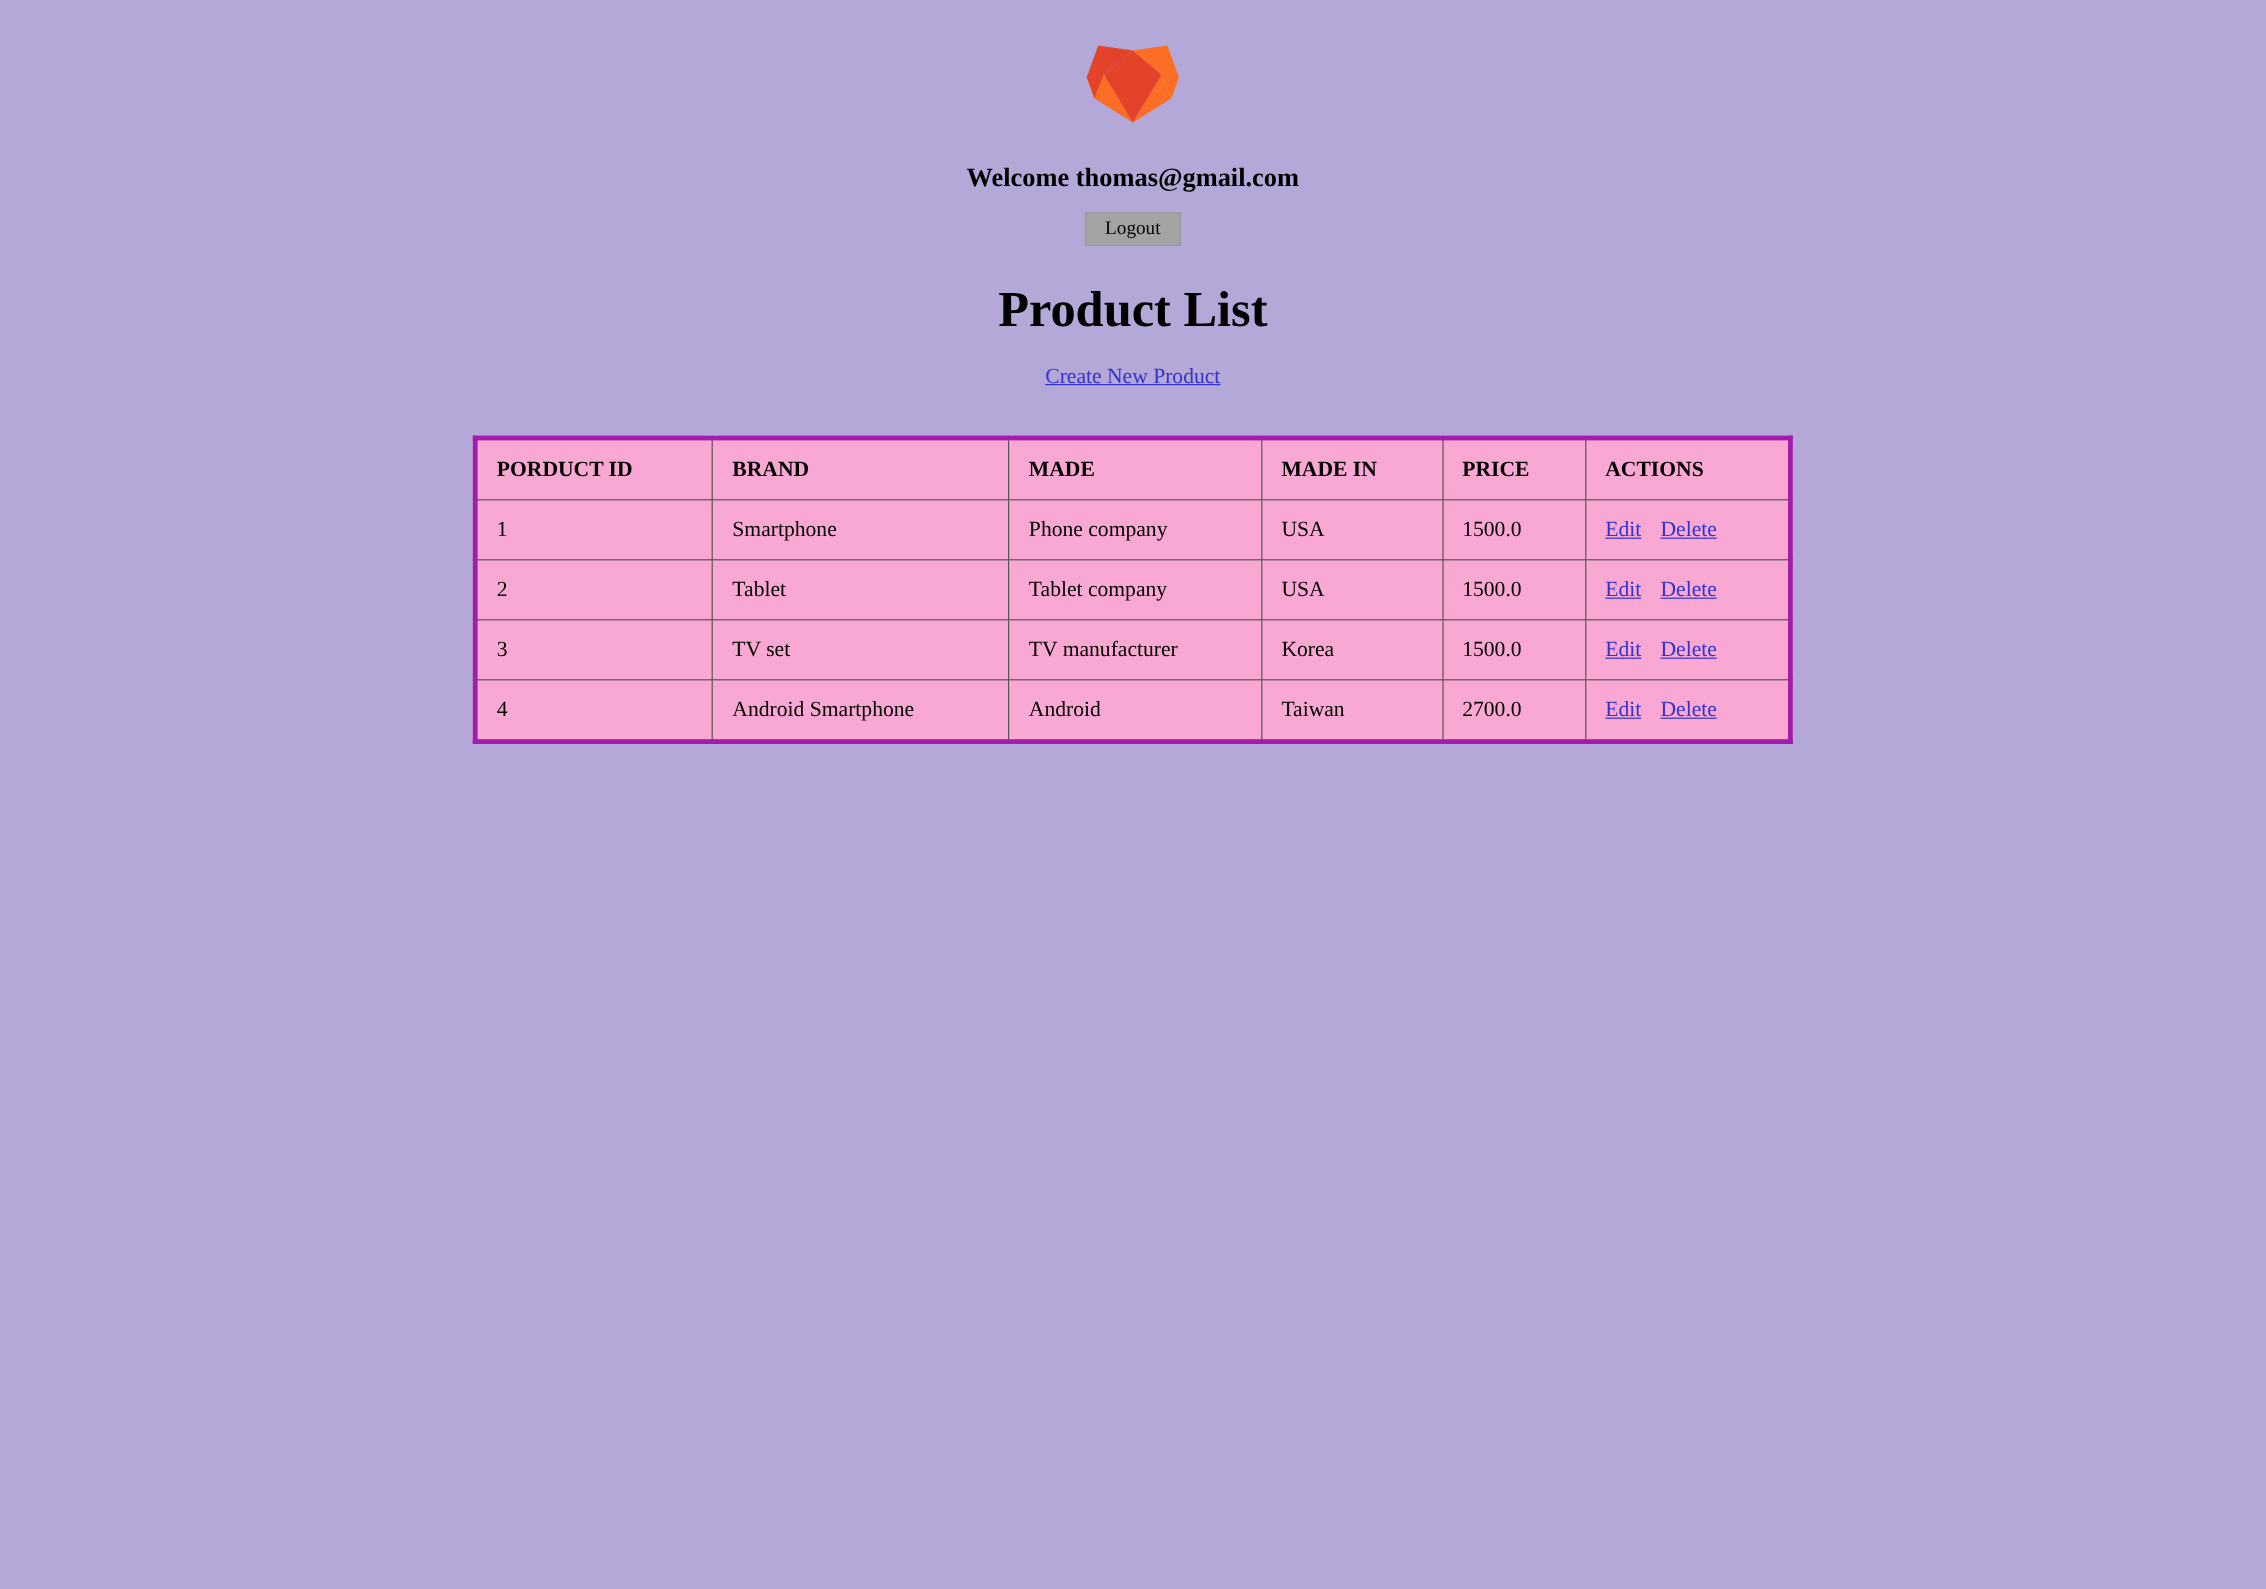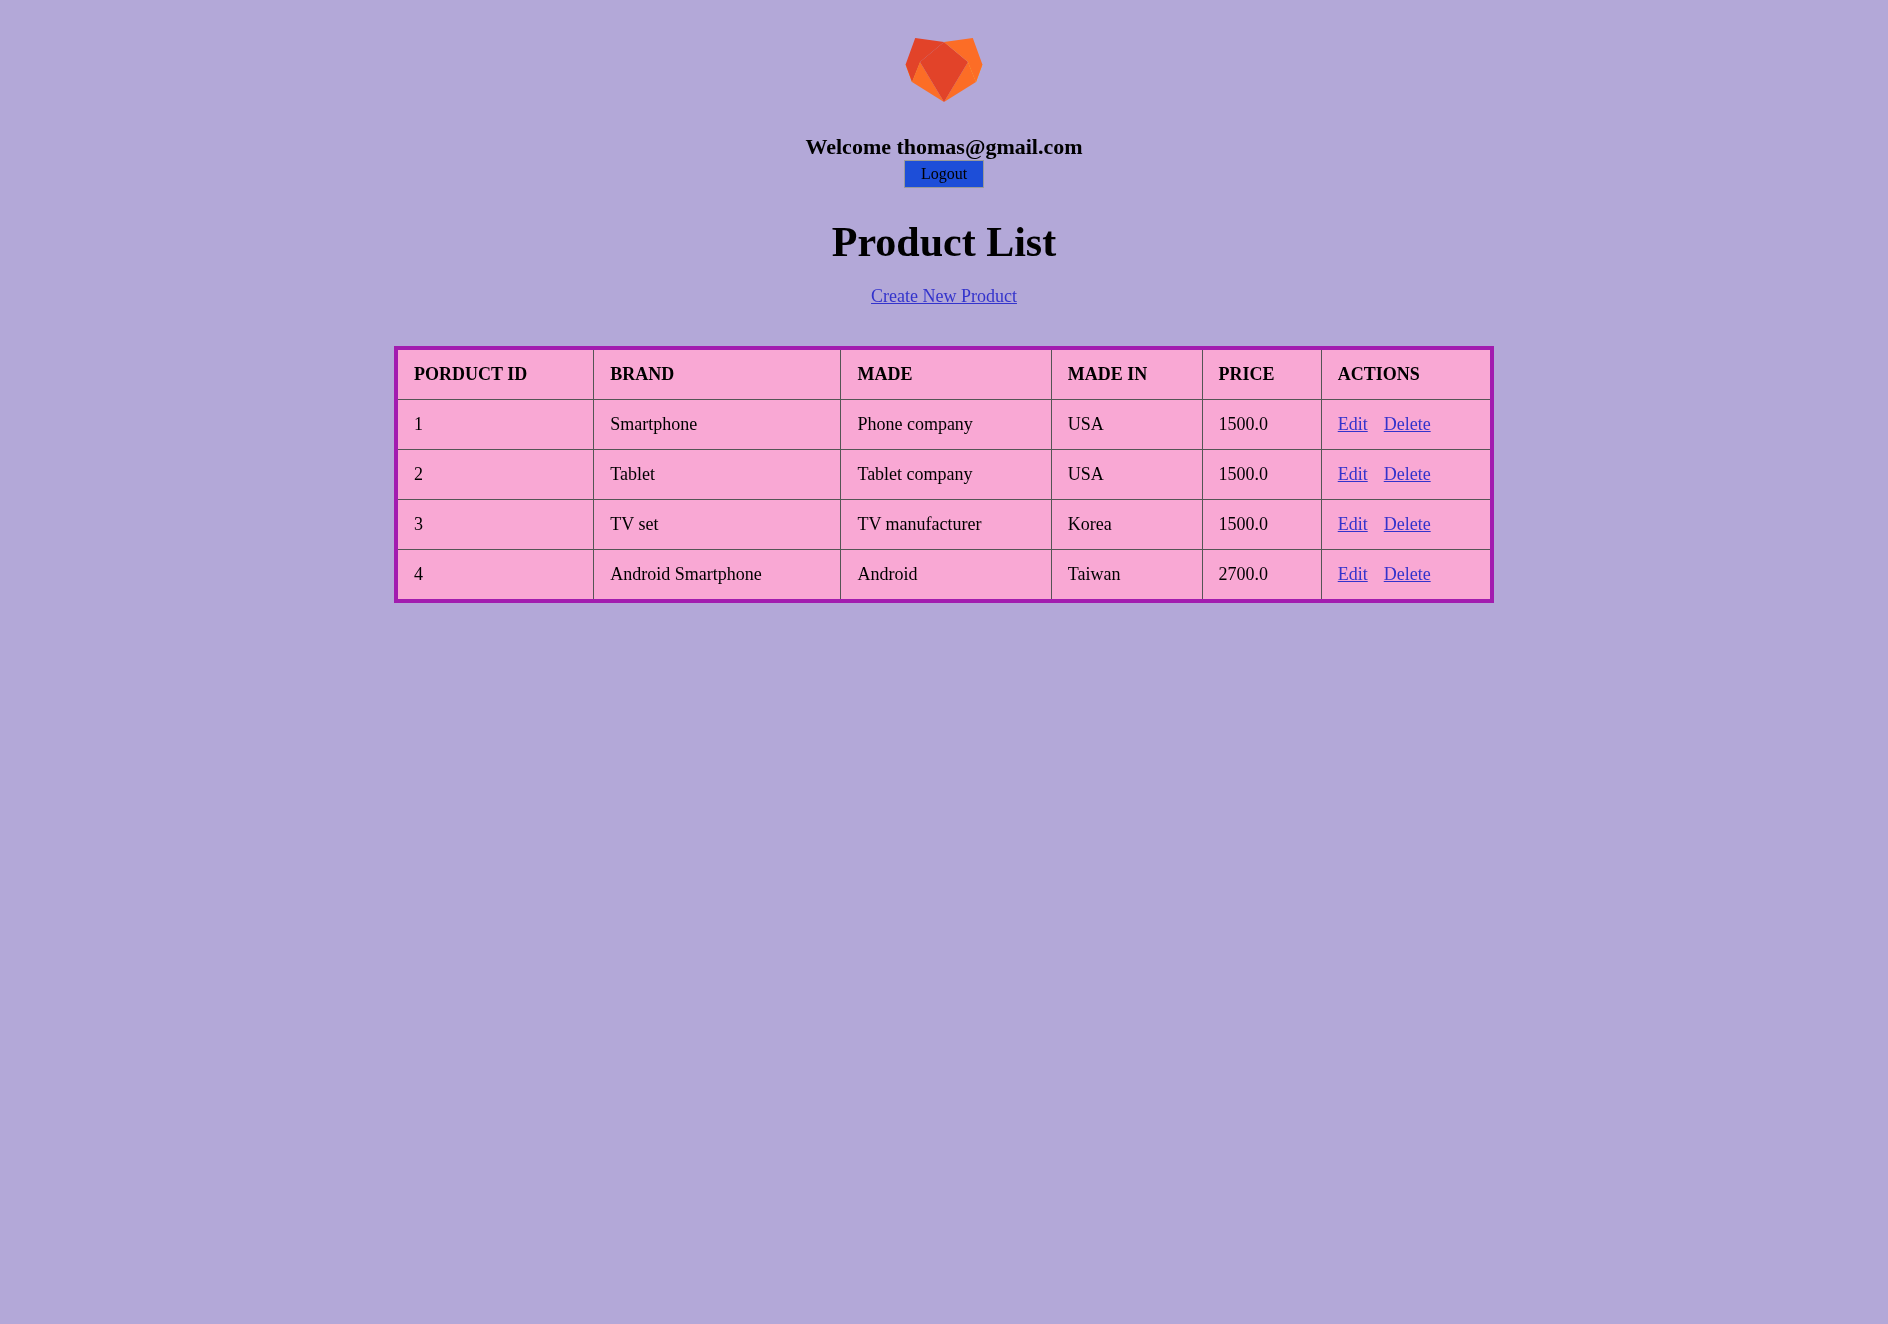--- a/index.html
+++ b/index.html
@@ -23,27 +23,28 @@
     }
 
     .logo-svg {
       width: 80px;
       height: 80px;
     }
 
     .welcome-text {
       font-size: 22px;
       font-weight: bold;
+      margin-bottom: 16px;
       color: #000;
     }
 
     .logout-btn {
       display: inline-block;
       padding: 4px 16px;
-      background-color: #1d4ed8;
+      background-color: #a3a3a3;
       border: 1px solid #999;
       cursor: pointer;
       font-size: 16px;
       font-family: Times New Roman, serif;
       margin-bottom: 30px;
     }
 
     .page-title {
       font-size: 42px;
       font-weight: bold;

